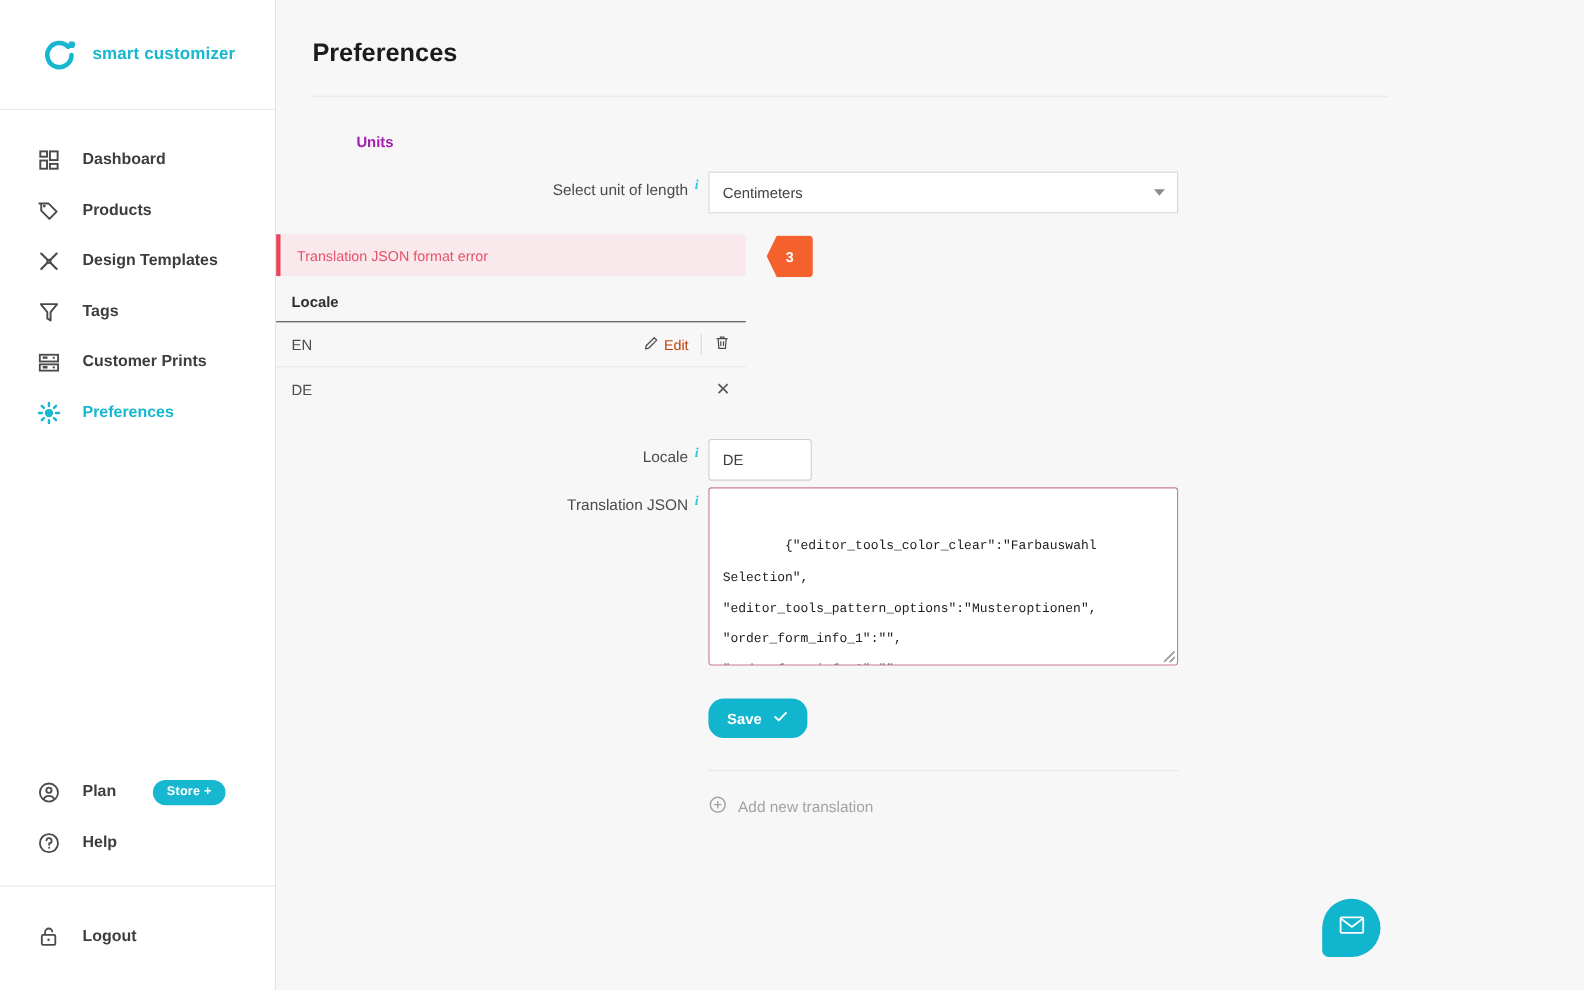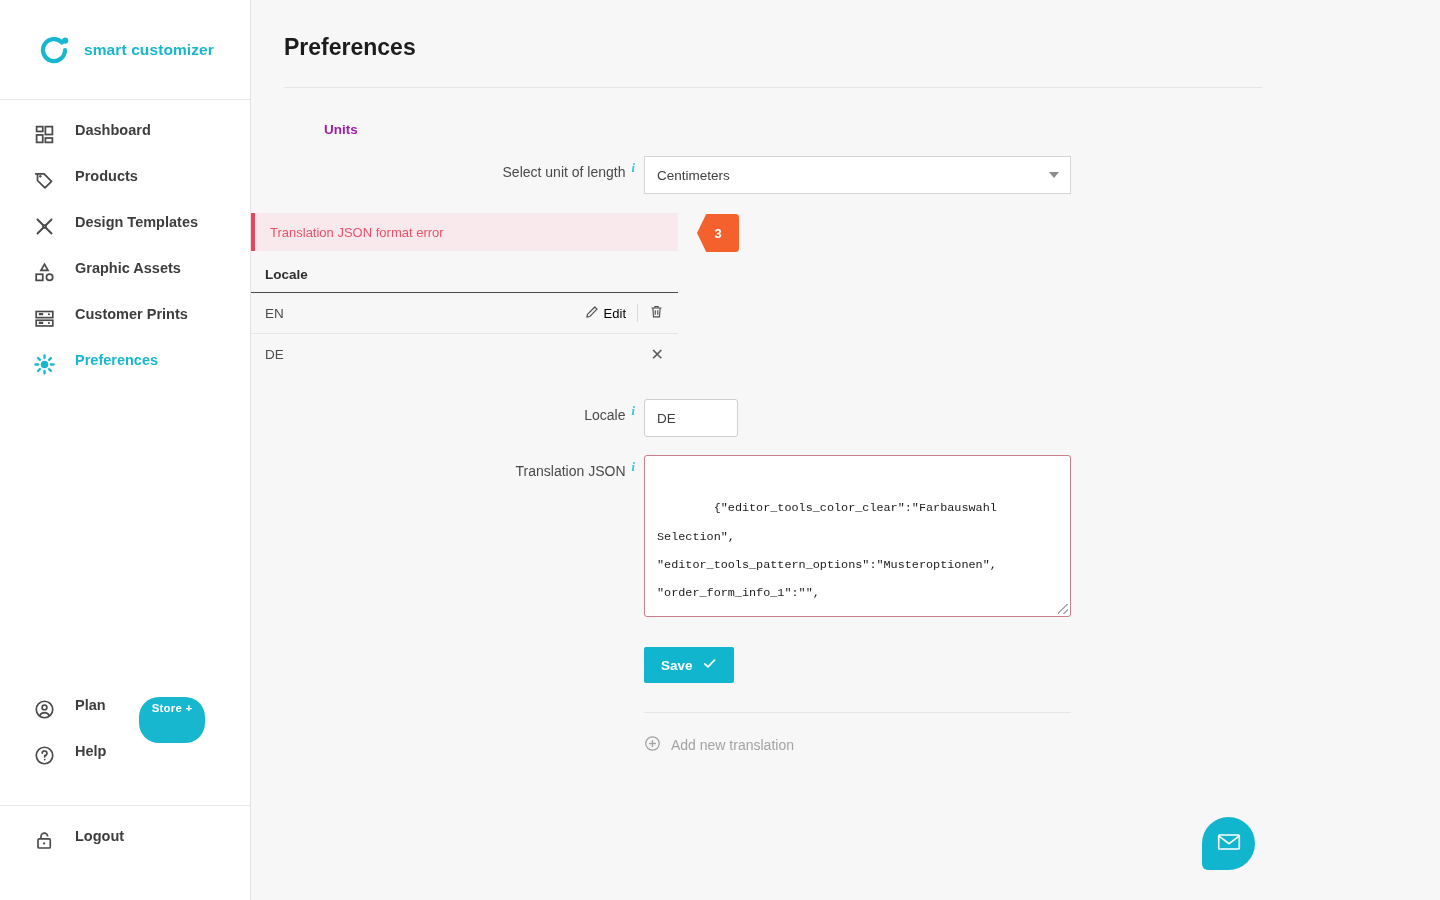--- a/index.html
+++ b/index.html
@@ -26,21 +26,21 @@
     display: flex; align-items: center; justify-content: center;
     border-bottom: 1px solid #e9e9e9;
     gap: 12px;
   }
   .brand-logo { width: 36px; height: 36px; position: relative; }
   .brand-name {
     color: #18b7cd; font-size: 15.5px; font-weight: 600; letter-spacing: .1px;
   }
   .nav { padding-top: 22px; }
   .nav-item {
-    display: flex; 
+    display: flex; align-items: center;
     height: 46px; padding-left: 32px; gap: 19px;
     color: #3d3d3d; font-size: 14.5px; font-weight: 600;
     cursor: pointer;
   }
   .nav-item .ico { width: 24px; height: 24px; display:flex; align-items:center; justify-content:center; flex:0 0 24px;}
   .nav-item.active { color: #17b8cf; }
   .nav-item.active .ico svg { stroke: #17b8cf; fill: #17b8cf; }
 
   .sidebar-bottom { position: absolute; left: 0; bottom: 0; width: 100%; }
   .bottom-group { padding-bottom: 16px; }
@@ -117,21 +117,21 @@
     padding: 16px 0 10px 14px;
     border-bottom: 1px solid #4b4b4b;
   }
   .tbl-row {
     display: flex; align-items: center; justify-content: space-between;
     height: 41px; padding: 0 14px; font-size: 13.5px; color: #4c4c4c;
     border-bottom: 1px solid #e6e6e6;
   }
   .tbl-row.last { border-bottom: none; }
   .row-actions { display: flex; align-items: center; gap: 11px; color: #5a5a5a; }
-  .edit-btn { display: flex; align-items: center; gap: 5px; font-size: 13px; color: #000000; cursor: pointer; }
+  .edit-btn { display: flex; align-items: center; gap: 5px; font-size: 13px; color: #c2410c; cursor: pointer; }
   .vdiv { width: 1px; height: 18px; background: #d8d8d8; }
   .x-btn { font-size: 16px; color: #5a5a5a; cursor: pointer; line-height: 1; }
 
   .locale-input {
     width: 94px; height: 38px; background: #fff;
     border: 1px solid #cfcfcf; border-radius: 3px;
     display: flex; align-items: center; padding-left: 12px;
     font-size: 13.5px; color: #3d3d3d;
   }
 
@@ -146,21 +146,21 @@
   }
   .resize-grip {
     position: absolute; right: 2px; bottom: 2px; width: 10px; height: 10px;
     background: linear-gradient(135deg, transparent 0 45%, #aaa 45% 55%, transparent 55% 72%, #aaa 72% 82%, transparent 82%);
   }
 
   .save-btn {
     margin-top: 30px; margin-left: 0;
     background: #11b5cd; color: #fff;
     font-size: 13.5px; font-weight: 700;
-    border: none; border-radius: 2px;
+    border: none; border-radius: 14px;
     height: 36px; padding: 0 17px;
     display: inline-flex; align-items: center; gap: 9px;
     cursor: pointer;
   }
   .foot-rule { height: 1px; background: #e6e6e6; margin-top: 29px; width: 427px; }
   .add-new {
     display: flex; align-items: center; gap: 10px;
     margin-top: 22px; color: #a3a3a3; font-size: 14px; cursor: pointer;
   }
 
@@ -217,31 +217,29 @@
       <div class="nav-item">
         <span class="ico">
           <svg width="21" height="21" viewBox="0 0 24 24" fill="none" stroke="#4a4a4a" stroke-width="2.2" stroke-linecap="round">
             <path d="M4 4l16 16M20 4L4 20"></path>
             <circle cx="12" cy="12" r="1.6" fill="#f7f7f7"></circle>
           </svg>
         </span>
         <span>Design Templates</span>
       </div>
 
-
       <div class="nav-item">
         <span class="ico">
-          <svg width="21" height="21" viewBox="0 0 24 24" fill="none" stroke="#4a4a4a" stroke-width="2">
-            <path d="M12 2.5 16 9.5H8z"></path>
-              <rect x="2.5" y="14" width="7.5" height="7"></rect>
-            <circle cx="17.8" cy="17.5" r="3.6"></circle>
-          </svg>
-        </span>
-        <span>Graphic Assets</span>
-      </div>
+          <svg width="21" height="21" viewBox="0 0 24 24" fill="none" stroke="#4a4a4a" stroke-width="2" stroke-linejoin="round">
+            <path d="M3.5 4h17l-6.8 8.2V21l-3.4-2.2v-6.6z"></path>
+          </svg>
+        </span>
+        <span>Tags</span>
+      </div>
+
 
       <div class="nav-item">
         <span class="ico">
           <svg width="21" height="21" viewBox="0 0 24 24" fill="none" stroke="#4a4a4a" stroke-width="1.9">
             <rect x="2.5" y="4" width="19" height="7"></rect>
               <rect x="2.5" y="14" width="19" height="6.5"></rect>
             <path d="M5.5 7h5M5.5 17h5" stroke-width="2.4"></path>
             <circle cx="17" cy="7.2" r="1.2" fill="#4a4a4a" stroke="none"></circle>
             <circle cx="17" cy="17.2" r="1.2" fill="#4a4a4a" stroke="none"></circle>
           </svg>
@@ -360,21 +358,21 @@
     <div class="field-row" style="margin-top:24px">
       <div class="field-label">
         <span>Locale</span>
         <span class="info-i">i</span>
       </div>
       <div class="locale-input">
         <span>DE</span>
       </div>
     </div>
 
-    <div class="field-row" style="margin-top:18px">
+    <div class="field-row" style="margin-top:6px">
       <div class="field-label">
         <span>Translation JSON</span>
         <span class="info-i">i</span>
       </div>
       <div class="json-area">
         <span>{"editor_tools_color_clear":"Farbauswahl Selection",
 "editor_tools_pattern_options":"Musteroptionen",
 "order_form_info_1":"",
 "order_form_info_2":"",
 "order_form_info_3":""</span>

